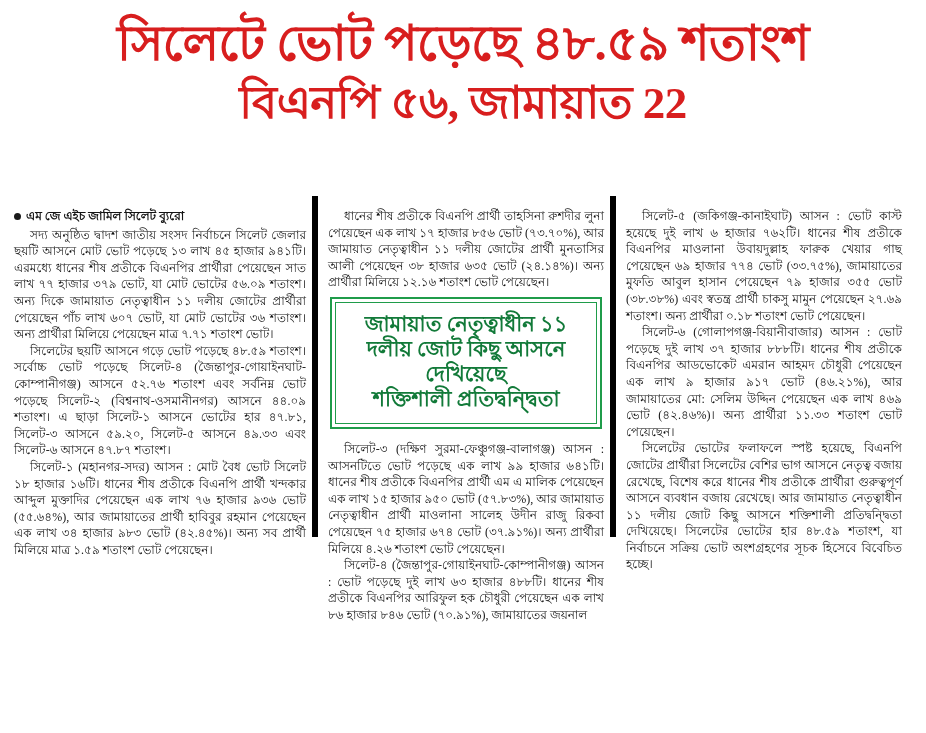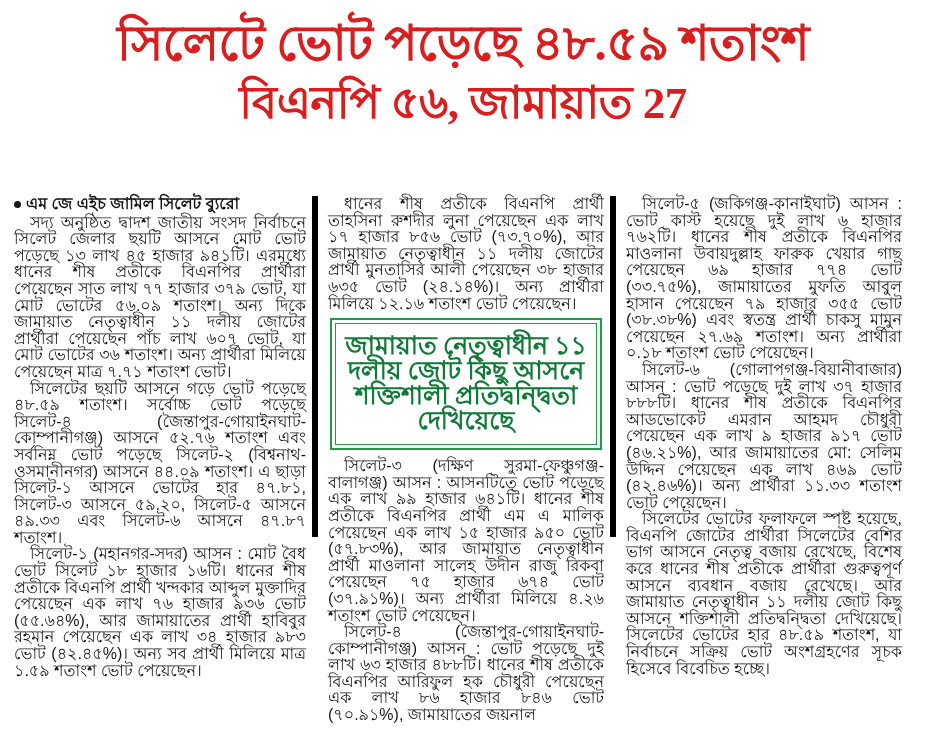--- a/index.html
+++ b/index.html
@@ -57,27 +57,27 @@
     width: 292px;
     position: relative;
     box-sizing: border-box;
   }
   .col + .col {
     border-left: 6px solid #000000;
     padding-left: 10px;
     margin-left: 6px;
   }
   .col p {
-    margin: 0 0 0 0;
-    font-size: 16px;
+    margin: 12px 0 0 0;
+    font-size: 12px;
     line-height: 16.6px;
     text-align: justify;
     text-justify: inter-word;
     color: #141414;
-    font-family: Liberation Sans, sans-serif;
+    font-family: Liberation Serif, serif;
   }
   .col p + p { margin-top: 0px; }
   .indent { text-indent: 16px; }
 
   
   .byline {
     font-weight: bold;
     font-size: 13.2px;
     line-height: 17px;
     margin-bottom: 2px !important;
@@ -102,33 +102,33 @@
     background: #ffffff;
   }
   .pullquote-inner {
     border: 1px solid #1f9c4a;
     padding: 9px 6px 11px 6px;
     text-align: center;
   }
   .pullquote-inner div {
     color: #127a39;
     font-weight: bold;
-    font-size: 25px;
+    font-size: 21px;
     line-height: 25px;
     font-family: "Liberation Serif", serif;
   }
 </style>
 </head>
 <body>
 
 <div class="page">
 
   <div class="headline">
     <div class="line1">সিলেটে ভোট পড়েছে ৪৮.৫৯ শতাংশ</div>
-    <div class="line2">বিএনপি ৫৬, জামায়াত 27</div>
+    <div class="line2">বিএনপি ৫৬, জামায়াত 22</div>
   </div>
 
   <div class="columns">
 
     <div class="col">
       <p class="byline">
         <span class="bullet"></span>
         <span>এম জে এইচ জামিল সিলেট ব্যুরো</span>
       </p>
       <p class="indent">সদ্য অনুষ্ঠিত দ্বাদশ জাতীয় সংসদ নির্বাচনে সিলেট জেলার ছয়টি আসনে মোট ভোট পড়েছে ১৩ লাখ ৪৫ হাজার ৯৪১টি। এরমধ্যে ধানের শীষ প্রতীকে বিএনপির প্রার্থীরা পেয়েছেন সাত লাখ ৭৭ হাজার ৩৭৯ ভোট, যা মোট ভোটের ৫৬.০৯ শতাংশ। অন্য দিকে জামায়াত নেতৃত্বাধীন ১১ দলীয় জোটের প্রার্থীরা পেয়েছেন পাঁচ লাখ ৬০৭ ভোট, যা মোট ভোটের ৩৬ শতাংশ। অন্য প্রার্থীরা মিলিয়ে পেয়েছেন মাত্র ৭.৭১ শতাংশ ভোট।</p>
@@ -136,22 +136,22 @@
       <p class="indent">সিলেট-১ (মহানগর-সদর) আসন : মোট বৈধ ভোট সিলেট ১৮ হাজার ১৬টি। ধানের শীষ প্রতীকে বিএনপি প্রার্থী খন্দকার আব্দুল মুক্তাদির পেয়েছেন এক লাখ ৭৬ হাজার ৯৩৬ ভোট (৫৫.৬৪%), আর জামায়াতের প্রার্থী হাবিবুর রহমান পেয়েছেন এক লাখ ৩৪ হাজার ৯৮৩ ভোট (৪২.৪৫%)। অন্য সব প্রার্থী মিলিয়ে মাত্র ১.৫৯ শতাংশ ভোট পেয়েছেন।</p>
     </div>
 
     <div class="col">
       <p class="indent">ধানের শীষ প্রতীকে বিএনপি প্রার্থী তাহসিনা রুশদীর লুনা পেয়েছেন এক লাখ ১৭ হাজার ৮৫৬ ভোট (৭৩.৭০%), আর জামায়াত নেতৃত্বাধীন ১১ দলীয় জোটের প্রার্থী মুনতাসির আলী পেয়েছেন ৩৮ হাজার ৬৩৫ ভোট (২৪.১৪%)। অন্য প্রার্থীরা মিলিয়ে ১২.১৬ শতাংশ ভোট পেয়েছেন।</p>
 
       <div class="pullquote">
         <div class="pullquote-inner">
           <div>জামায়াত নেতৃত্বাধীন ১১</div>
           <div>দলীয় জোট কিছু আসনে</div>
+          <div>দেখিয়েছে</div>
           <div>শক্তিশালী প্রতিদ্বন্দ্বিতা</div>
-          <div>দেখিয়েছে</div>
         </div>
       </div>
 
       <p class="indent">সিলেট-৩ (দক্ষিণ সুরমা-ফেঞ্চুগঞ্জ-বালাগঞ্জ) আসন : আসনটিতে ভোট পড়েছে এক লাখ ৯৯ হাজার ৬৪১টি। ধানের শীষ প্রতীকে বিএনপির প্রার্থী এম এ মালিক পেয়েছেন এক লাখ ১৫ হাজার ৯৫০ ভোট (৫৭.৮৩%), আর জামায়াত নেতৃত্বাধীন প্রার্থী মাওলানা সালেহ উদীন রাজু রিকবা পেয়েছেন ৭৫ হাজার ৬৭৪ ভোট (৩৭.৯১%)। অন্য প্রার্থীরা মিলিয়ে ৪.২৬ শতাংশ ভোট পেয়েছেন।</p>
       <p class="indent">সিলেট-৪ (জৈন্তাপুর-গোয়াইনঘাট-কোম্পানীগঞ্জ) আসন : ভোট পড়েছে দুই লাখ ৬৩ হাজার ৪৮৮টি। ধানের শীষ প্রতীকে বিএনপির আরিফুল হক চৌধুরী পেয়েছেন এক লাখ ৮৬ হাজার ৮৪৬ ভোট (৭০.৯১%), জামায়াতের জয়নাল</p>
     </div>
 
     <div class="col">
       <p class="indent">সিলেট-৫ (জকিগঞ্জ-কানাইঘাট) আসন : ভোট কাস্ট হয়েছে দুই লাখ ৬ হাজার ৭৬২টি। ধানের শীষ প্রতীকে বিএনপির মাওলানা উবায়দুল্লাহ ফারুক খেয়ার গাছ পেয়েছেন ৬৯ হাজার ৭৭৪ ভোট (৩৩.৭৫%), জামায়াতের মুফতি আবুল হাসান পেয়েছেন ৭৯ হাজার ৩৫৫ ভোট (৩৮.৩৮%) এবং স্বতন্ত্র প্রার্থী চাকসু মামুন পেয়েছেন ২৭.৬৯ শতাংশ। অন্য প্রার্থীরা ০.১৮ শতাংশ ভোট পেয়েছেন।</p>
       <p class="indent">সিলেট-৬ (গোলাপগঞ্জ-বিয়ানীবাজার) আসন : ভোট পড়েছে দুই লাখ ৩৭ হাজার ৮৮৮টি। ধানের শীষ প্রতীকে বিএনপির আডভোকেট এমরান আহমদ চৌধুরী পেয়েছেন এক লাখ ৯ হাজার ৯১৭ ভোট (৪৬.২১%), আর জামায়াতের মো: সেলিম উদ্দিন পেয়েছেন এক লাখ ৪৬৯ ভোট (৪২.৪৬%)। অন্য প্রার্থীরা ১১.৩৩ শতাংশ ভোট পেয়েছেন।</p>

